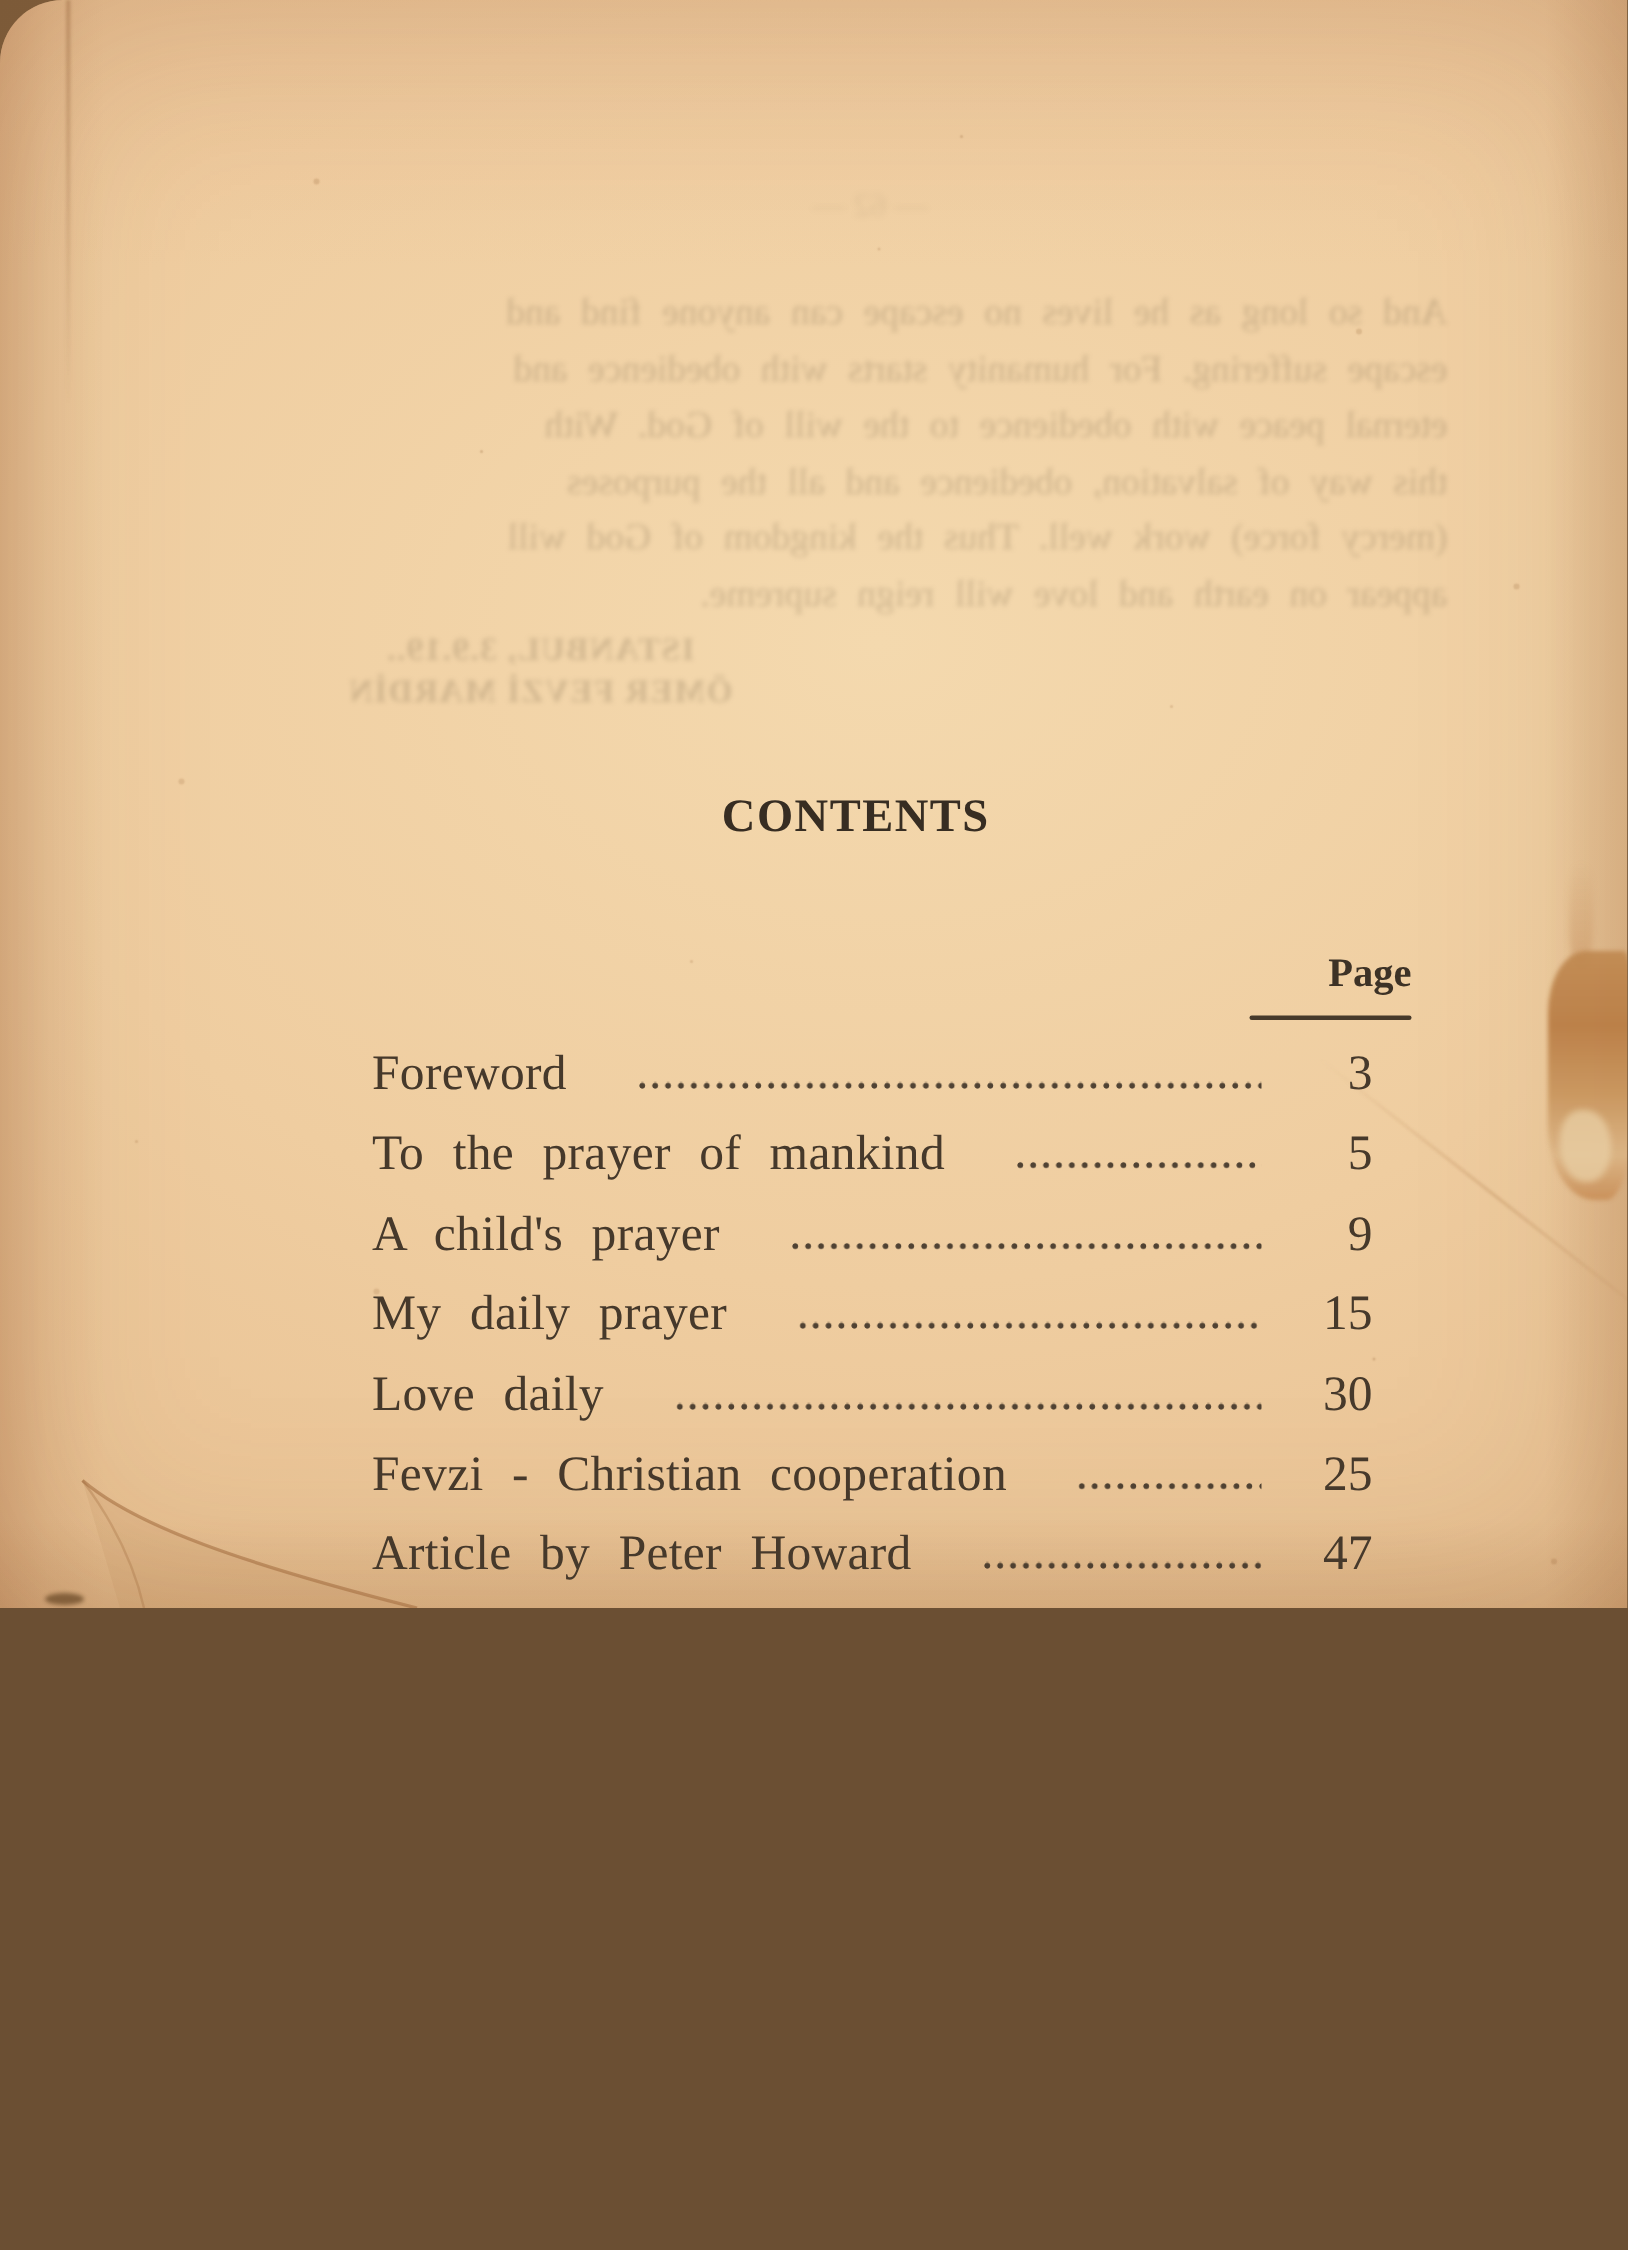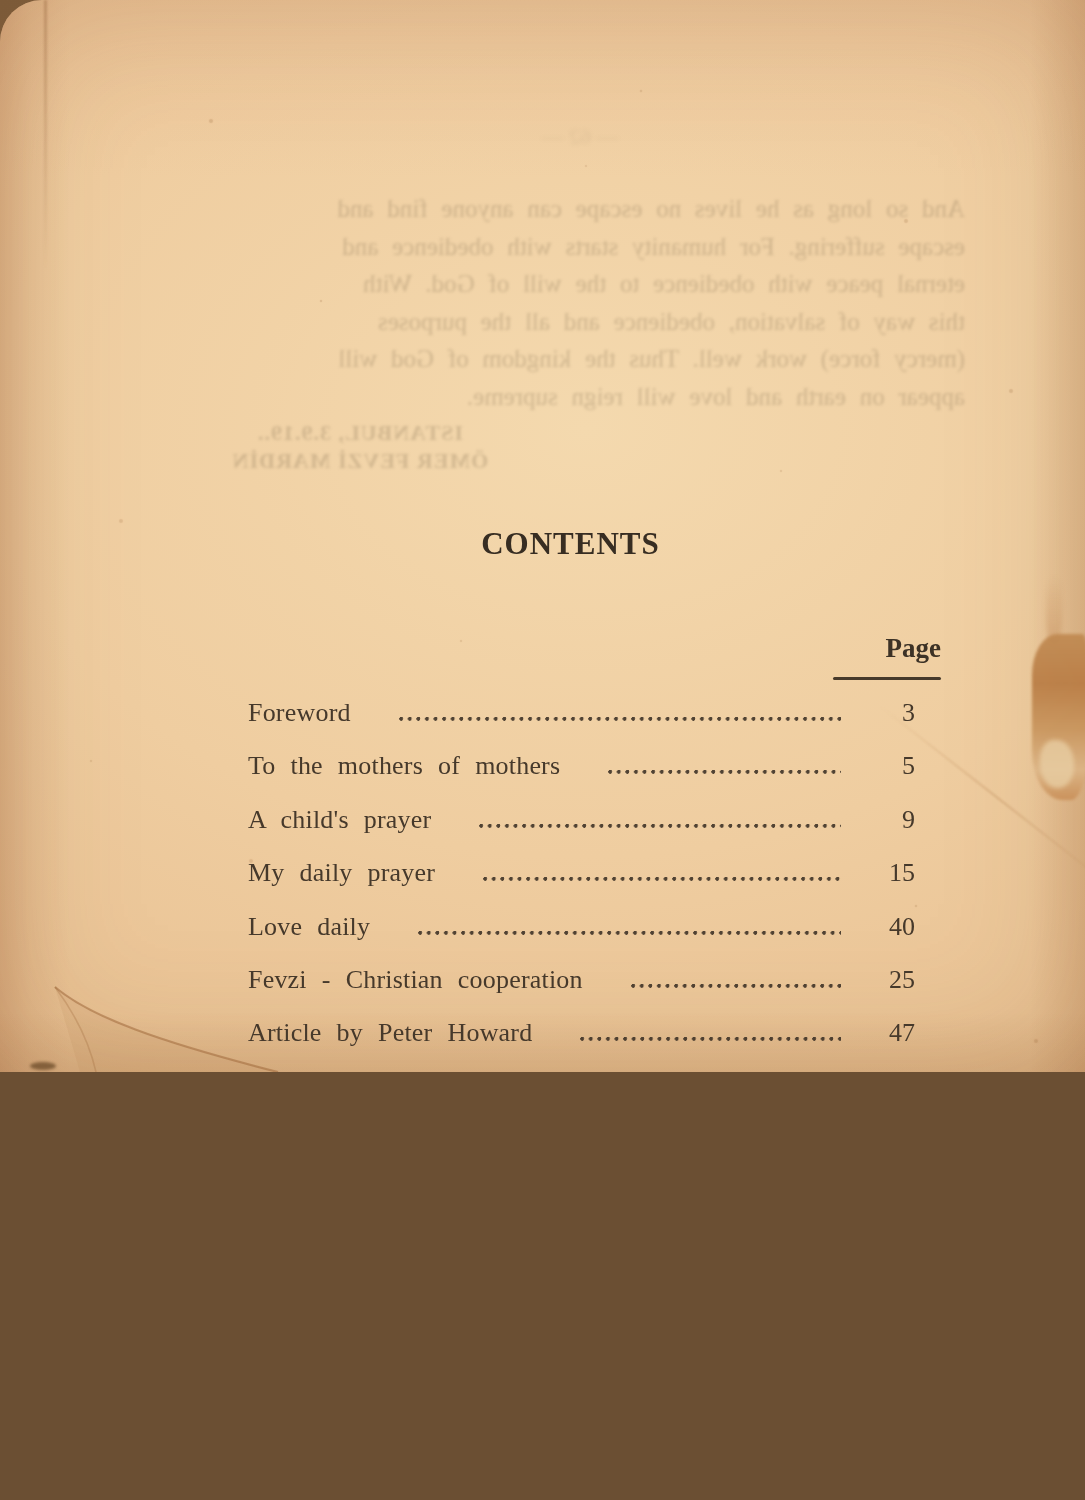--- a/index.html
+++ b/index.html
@@ -47,21 +47,21 @@
   .ghost-line{font-size:25px;line-height:37.6px;word-spacing:.30em;white-space:nowrap;overflow:hidden;}
   .ghost-sig{margin-top:3px;margin-left:455px;width:300px;text-align:center;
     font-size:22px;line-height:28px;font-weight:bold;letter-spacing:1px;opacity:.9;}
   
   .heading{position:absolute;top:526px;left:0;width:100%;padding-left:56px;box-sizing:border-box;
     text-align:center;font-size:31px;font-weight:bold;letter-spacing:1px;color:#372d22;}
   .page-col{position:absolute;top:633px;left:833px;width:108px;text-align:right;}
   .page-col .label{font-size:27px;font-weight:bold;color:#3d3226;}
   .page-col .rule{margin-top:13px;height:3px;background:#473a2b;border-radius:2px;}
   .toc{position:absolute;top:698px;left:248px;width:667px;color:#46392b;}
-  .toc-row{display:flex;align-items:baseline;height:53.4px;font-size:26px;justify-content:flex-end;}
+  .toc-row{display:flex;align-items:baseline;height:53.4px;font-size:33px;justify-content:flex-end;}
   .toc-title{word-spacing:.32em;letter-spacing:.2px;white-space:nowrap;}
   .leader{flex:1 1 auto;display:inline-block;height:5px;margin:0 24px 0 48px;
     background-image:radial-gradient(circle at 2.2px 2.8px, rgba(58,47,36,.88) 1.7px, rgba(58,47,36,0) 2.2px);
     background-size:8.6px 5px;background-repeat:repeat-x;}
   .toc-page{width:50px;text-align:right;white-space:nowrap;}
   
   .tear{position:absolute;top:634px;left:1032px;width:56px;height:166px;
     background:linear-gradient(180deg,#c08a52 0%, #b97c44 30%, #c9965e 58%, #dcb586 82%, #c98f58 100%);
     border-radius:45% 10% 30% 55% / 25% 15% 35% 30%;filter:blur(1.4px);opacity:.92;}
   .tear-light{position:absolute;top:740px;left:1040px;width:34px;height:48px;
@@ -112,38 +112,38 @@
       <div class="rule"></div>
     </div>
 
     <div class="toc">
       <div class="toc-row">
         <span class="toc-title">Foreword</span>
         <span class="leader"></span>
         <span class="toc-page">3</span>
       </div>
       <div class="toc-row">
-        <span class="toc-title">To the mothers of mothers</span>
+        <span class="toc-title">To the prayer of mankind</span>
         <span class="leader"></span>
         <span class="toc-page">5</span>
       </div>
       <div class="toc-row">
         <span class="toc-title">A child's prayer</span>
         <span class="leader"></span>
         <span class="toc-page">9</span>
       </div>
       <div class="toc-row">
         <span class="toc-title">My daily prayer</span>
         <span class="leader"></span>
         <span class="toc-page">15</span>
       </div>
       <div class="toc-row">
         <span class="toc-title">Love daily</span>
         <span class="leader"></span>
-        <span class="toc-page">40</span>
+        <span class="toc-page">30</span>
       </div>
       <div class="toc-row">
         <span class="toc-title">Fevzi - Christian cooperation</span>
         <span class="leader"></span>
         <span class="toc-page">25</span>
       </div>
       <div class="toc-row">
         <span class="toc-title">Article by Peter Howard</span>
         <span class="leader"></span>
         <span class="toc-page">47</span>

